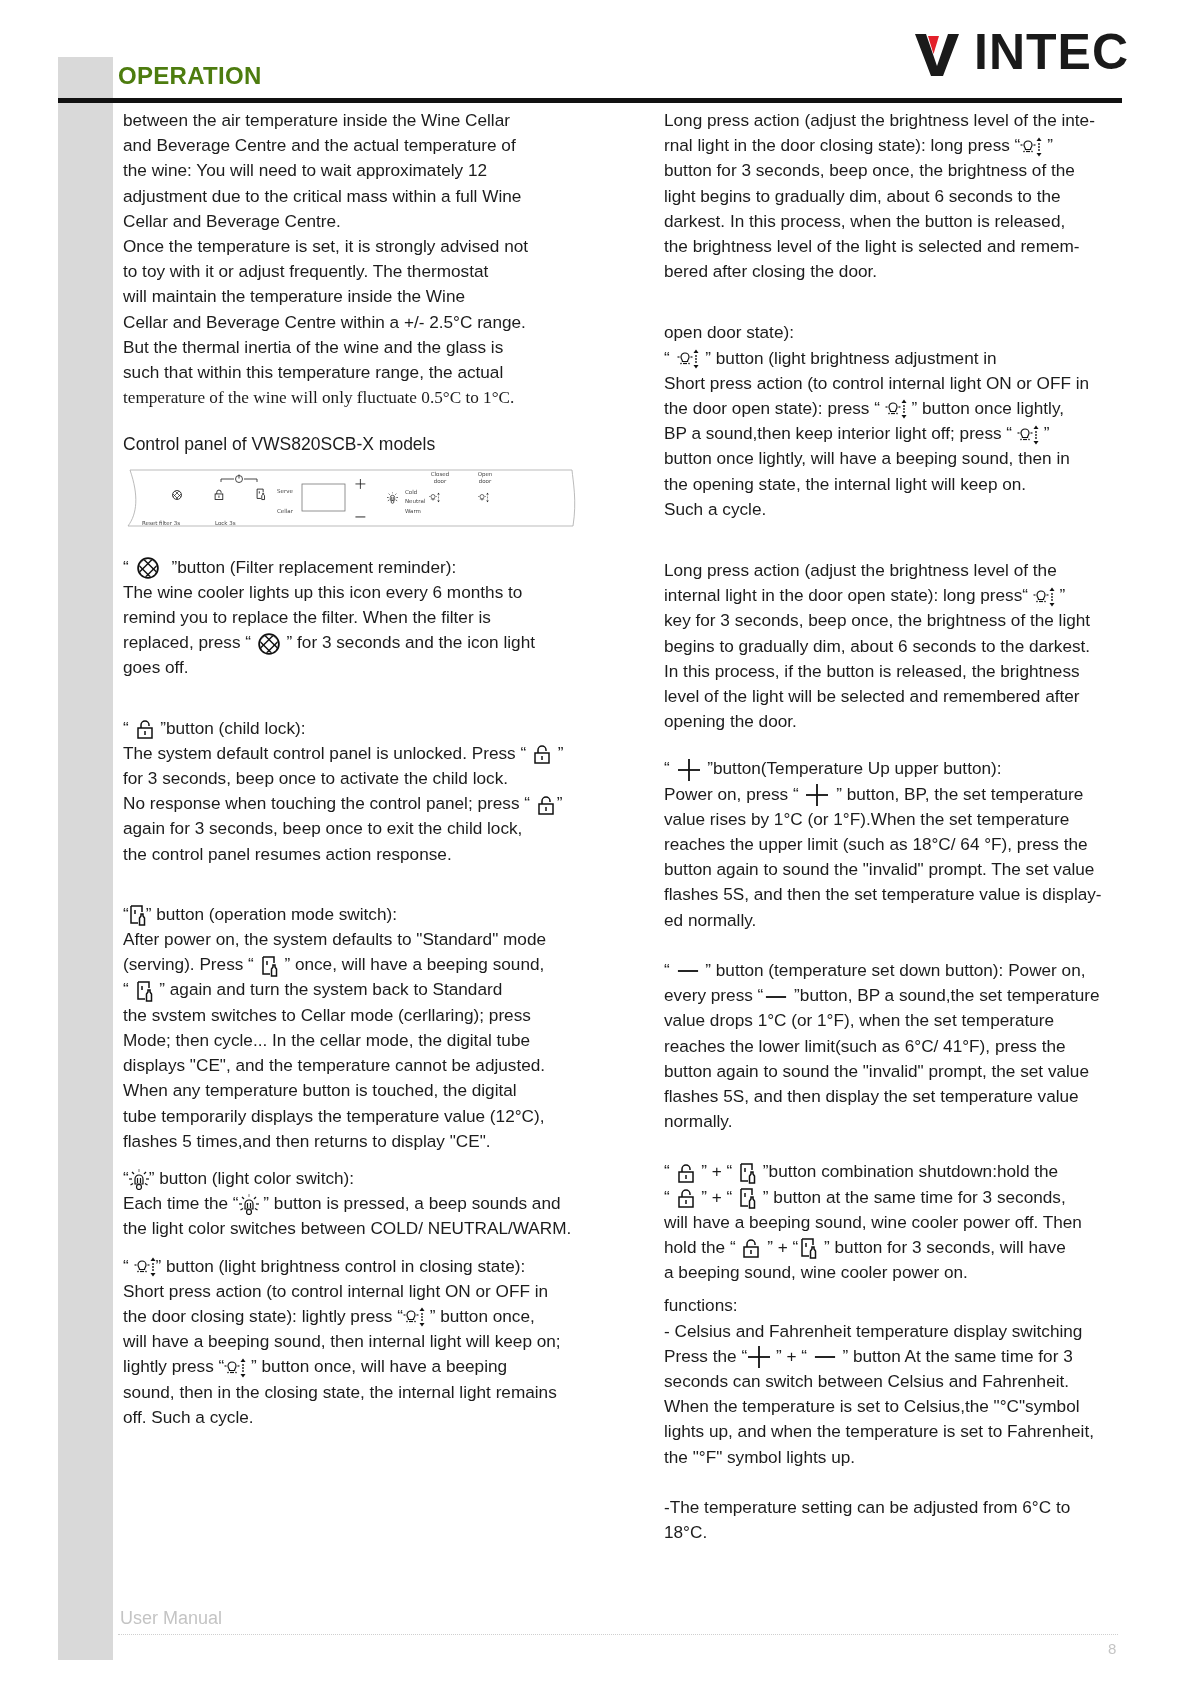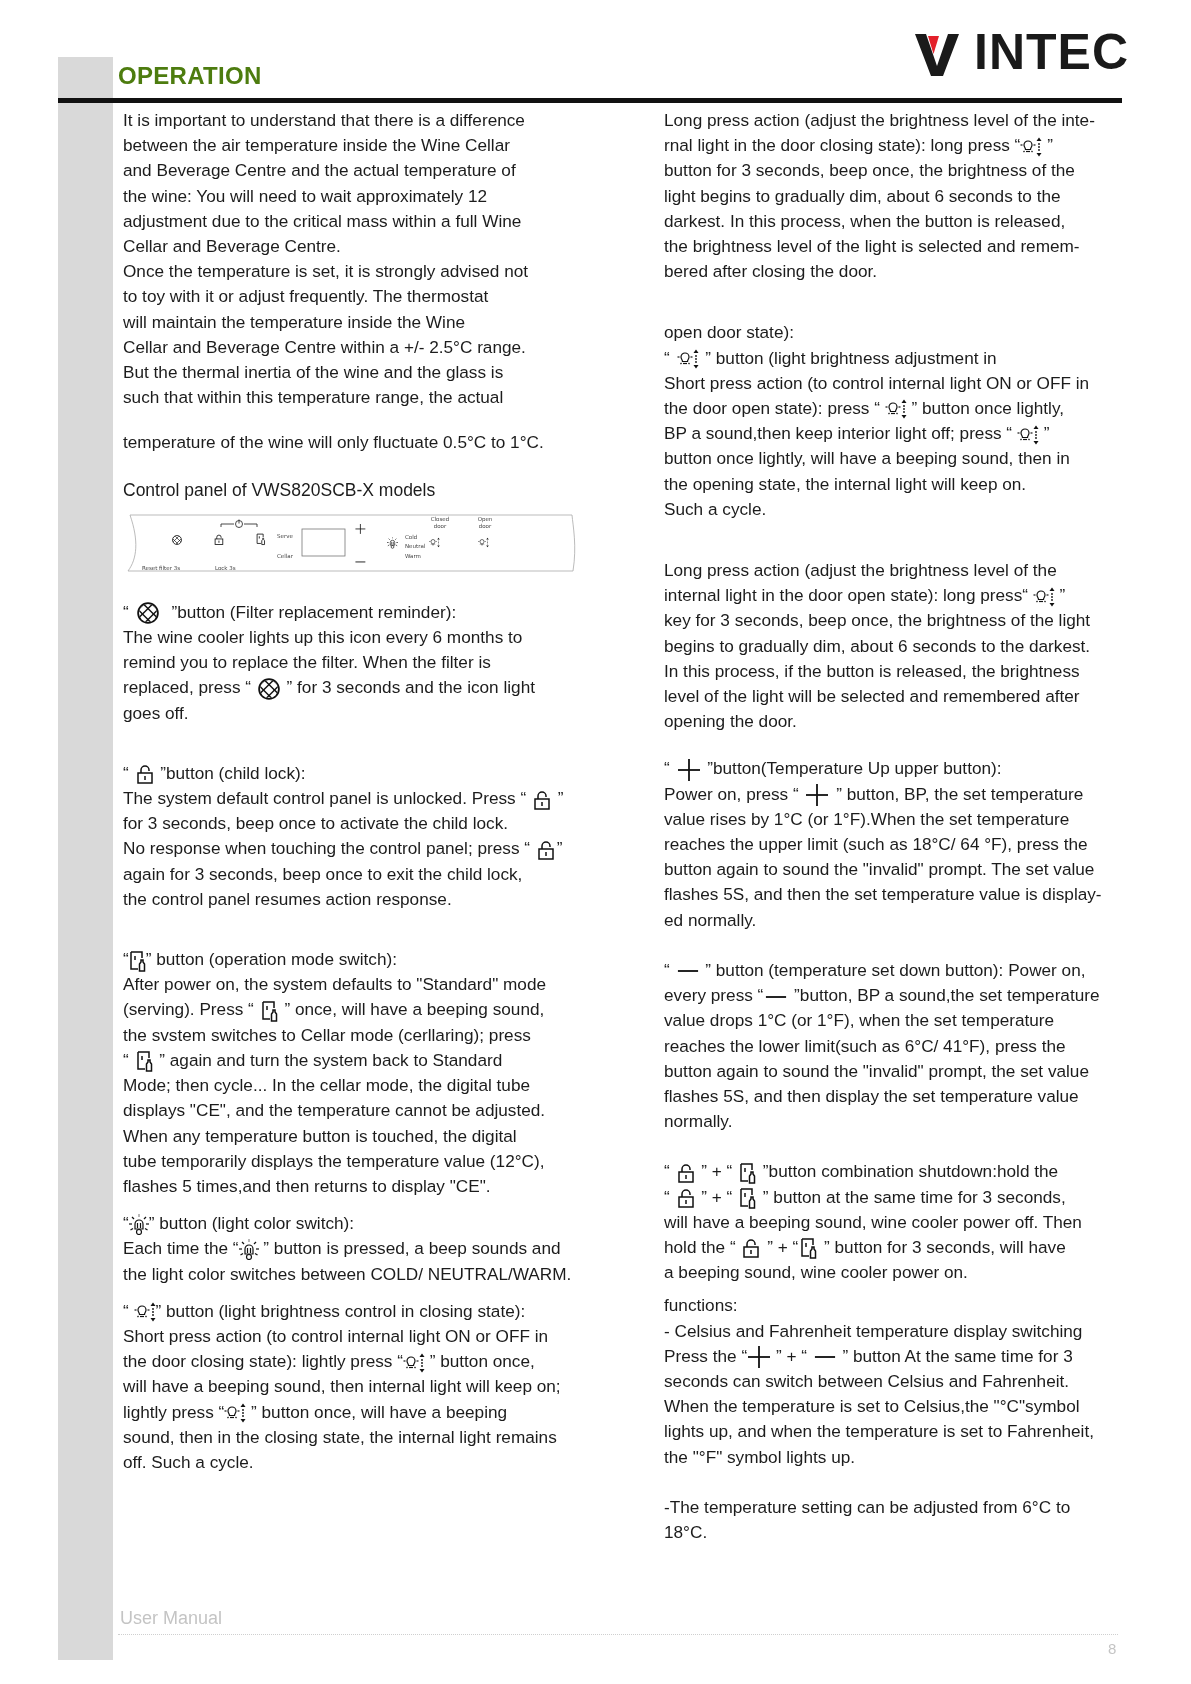--- a/index.html
+++ b/index.html
@@ -106,33 +106,32 @@
     <polygon points="0,2 11,2 22,34 33,2 44,2 28,44 16,44" fill="#1a1a1a"></polygon>
     <polygon points="13,4 24,4 18.5,22" fill="#e3202a"></polygon>
   </svg>
   <span class="letters">INTEC</span>
 </div>
 
 <div class="rule"></div>
 
 <div class="col left">
   <div id="intro">
-      <span class="ln">It is important to understand that there is a difference</span>
       <span class="ln">between  the air temperature inside the Wine Cellar</span>
       <span class="ln">and Beverage Centre and the actual temperature of</span>
       <span class="ln">the wine: You will need to wait approximately 12</span>
       <span class="ln">adjustment due to the critical mass within a full Wine</span>
       <span class="ln">Cellar and Beverage Centre.</span>
       <span class="ln">Once the temperature is set, it is strongly advised not</span>
       <span class="ln">to toy with it or adjust frequently. The thermostat</span>
       <span class="ln">will maintain the temperature inside the Wine</span>
       <span class="ln">Cellar and  Beverage Centre within a +/- 2.5°C range.</span>
       <span class="ln">But the thermal inertia of the wine and the glass is</span>
       <span class="ln">such  that within this temperature range, the actual</span>
-      <span class="ln" style="margin-top: 20px;">temperature of the wine will only fluctuate  0.5°C to 1°C.</span>
+      <span class="ln" style="margin-top: 0; font-family: Liberation Serif, serif;">temperature of the wine will only fluctuate  0.5°C to 1°C.</span>
     </div>
 
   <div style="height:22px"></div>
   <div class="heading">Control panel of  VWS820SCB-X models</div>
 
   <div class="panel">
     <svg width="455" height="64" viewBox="0 0 455 64">
       <path d="M5 4 H447 C448 15 452 35 448 60 H3 C12 48 14 30 5 4 Z" fill="none" stroke="#aaa" stroke-width="0.8"></path>
 
       <g transform="translate(47,24) scale(0.5)">
@@ -211,24 +210,24 @@
   <div class="gap-l"></div>
 
   <div>
     <span class="ln"><span>“</span><span class="ico" style="margin:0"><svg width="17" height="22" viewBox="0 0 17 22">
             <use href="#g-mode"></use>
           </svg></span><span>” button (operation mode switch):</span></span>
     <span class="ln">After power on, the system defaults to "Standard" mode</span>
     <span class="ln"><span>(serving). Press “ </span><span class="ico"><svg width="17" height="22" viewBox="0 0 17 22">
             <use href="#g-mode"></use>
           </svg></span><span> ” once, will have a beeping sound,</span></span>
+    <span class="ln"><span>“  </span><span class="ico"><svg width="17" height="22" viewBox="0 0 17 22">
+            <use href="#g-mode"></use>
+          </svg></span><span>  ” again and turn the system back to Standard</span></span>
     <span class="ln">the svstem switches to Cellar mode (cerllaring); press</span>
-    <span class="ln"><span>“  </span><span class="ico"><svg width="17" height="22" viewBox="0 0 17 22">
-            <use href="#g-mode"></use>
-          </svg></span><span>  ” again and turn the system back to Standard</span></span>
     <span class="ln">Mode; then cycle... In the cellar mode, the digital tube</span>
     <span class="ln">displays "CE", and the temperature cannot be adjusted.</span>
     <span class="ln">When any temperature button is touched, the digital</span>
     <span class="ln">tube temporarily displays the temperature value (12°C),</span>
     <span class="ln">flashes 5 times,and then returns to display "CE".</span>
   </div>
 
   <div class="gap-s"></div>
 
   <div>

